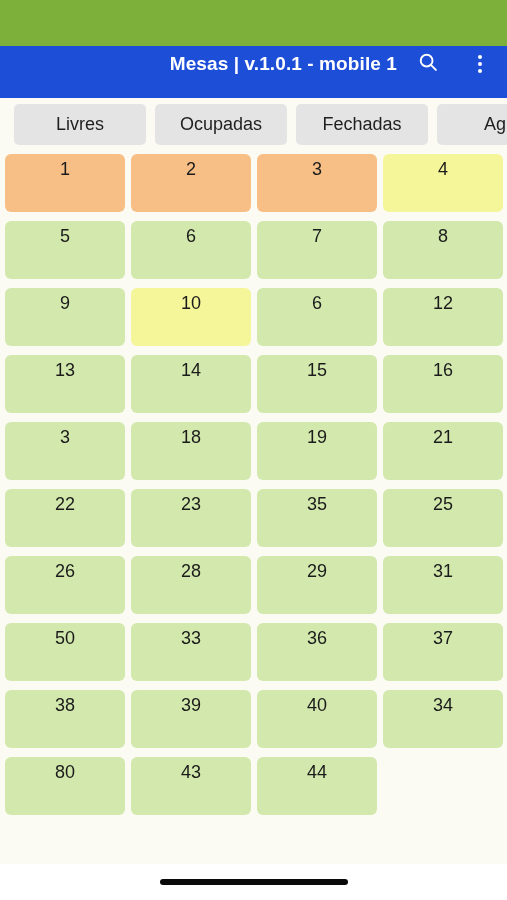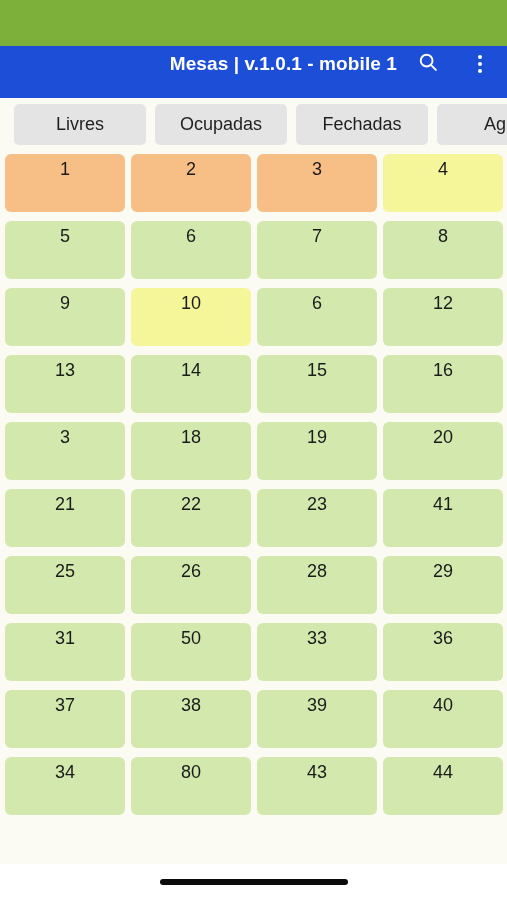--- a/index.html
+++ b/index.html
@@ -230,33 +230,30 @@
       <div class="table-tile st-free">
         <span>3</span>
       </div>
       <div class="table-tile st-free">
         <span>18</span>
       </div>
       <div class="table-tile st-free">
         <span>19</span>
       </div>
       <div class="table-tile st-free">
-        <span>20</span>
-      </div>
-      <div class="table-tile st-free">
         <span>21</span>
       </div>
       <div class="table-tile st-free">
         <span>22</span>
       </div>
       <div class="table-tile st-free">
         <span>23</span>
       </div>
       <div class="table-tile st-free">
-        <span>41</span>
+        <span>35</span>
       </div>
       <div class="table-tile st-free">
         <span>25</span>
       </div>
       <div class="table-tile st-free">
         <span>26</span>
       </div>
       <div class="table-tile st-free">
         <span>28</span>
       </div>

